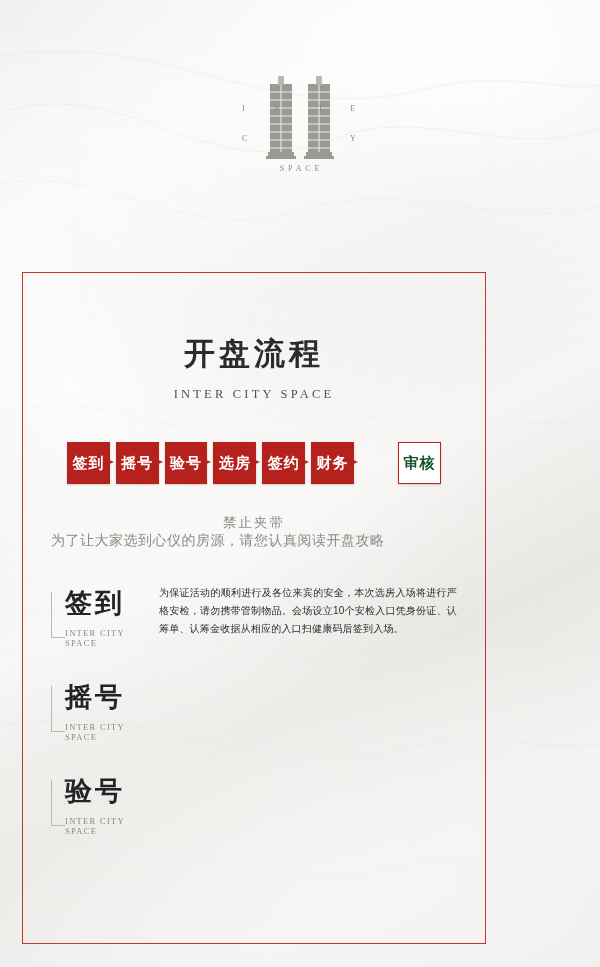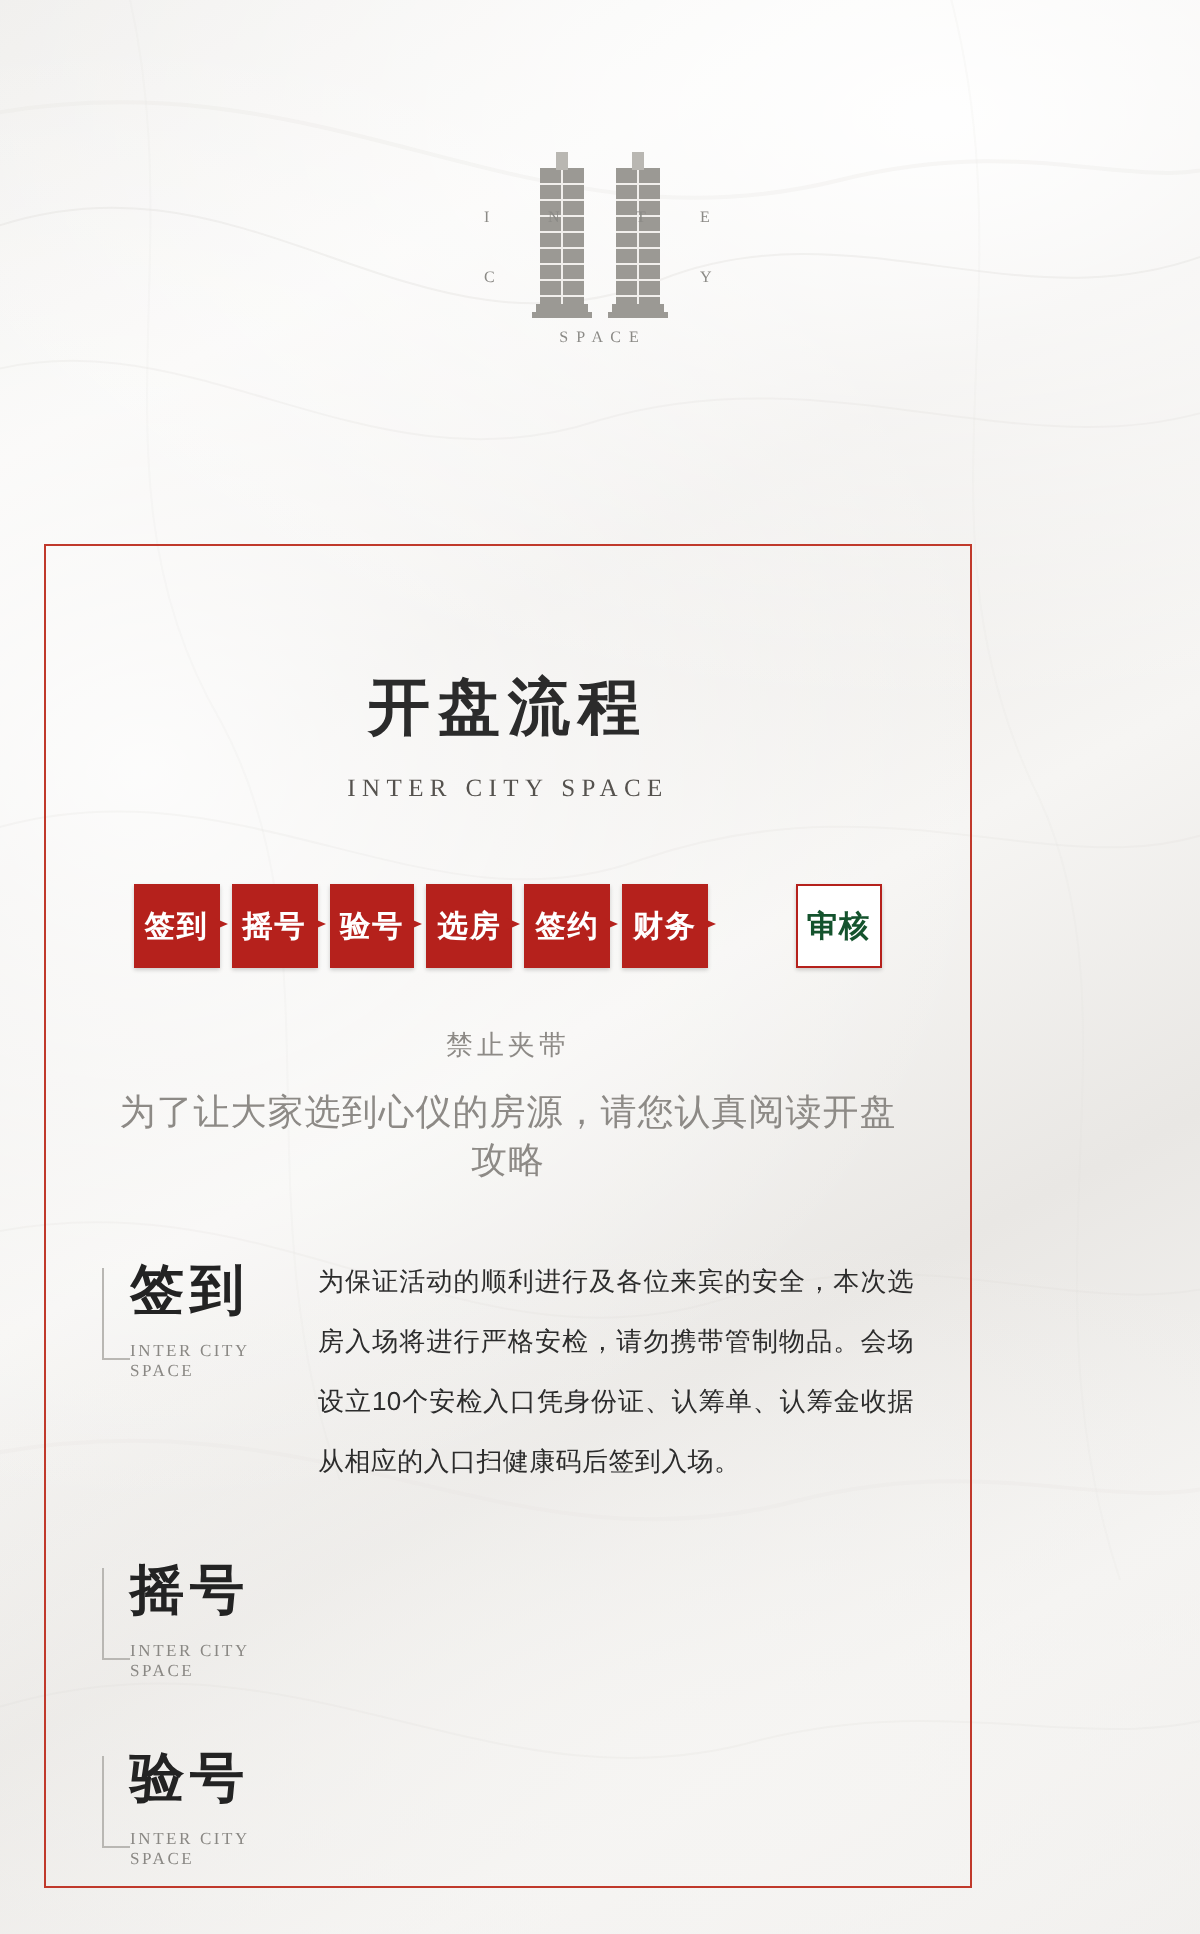--- a/index.html
+++ b/index.html
@@ -150,23 +150,22 @@
   }
 
   .tip-title {
     text-align: center;
     margin-top: 30px;
     font-size: 13.5px;
     color: #8d8a86;
     letter-spacing: 2px;
   }
   .tip-text {
-    text-align: center;
-    margin-top: 12px;
-    font-size: 18px;
+    text-align: left;
+    font-size: 14px;
     color: #8d8a86;
     letter-spacing: 0.5px;
   }
 
   
   .sections {
     margin-top: 34px;
   }
   .section {
     display: flex;
@@ -209,22 +208,22 @@
   .sec-en {
     margin-left: 14px;
     margin-top: 9px;
     font-family: "Liberation Serif", serif;
     font-size: 8.5px;
     letter-spacing: 1.3px;
     color: #8a8884;
   }
   .sec-body {
     flex: 1;
-    font-size: 13px;
-    line-height: 30px;
+    font-size: 10px;
+    line-height: 18px;
     color: #2c2c2c;
     letter-spacing: 0.2px;
     text-align: justify;
   }
 </style>
 </head>
 <body>
 
 <div class="page">
 

